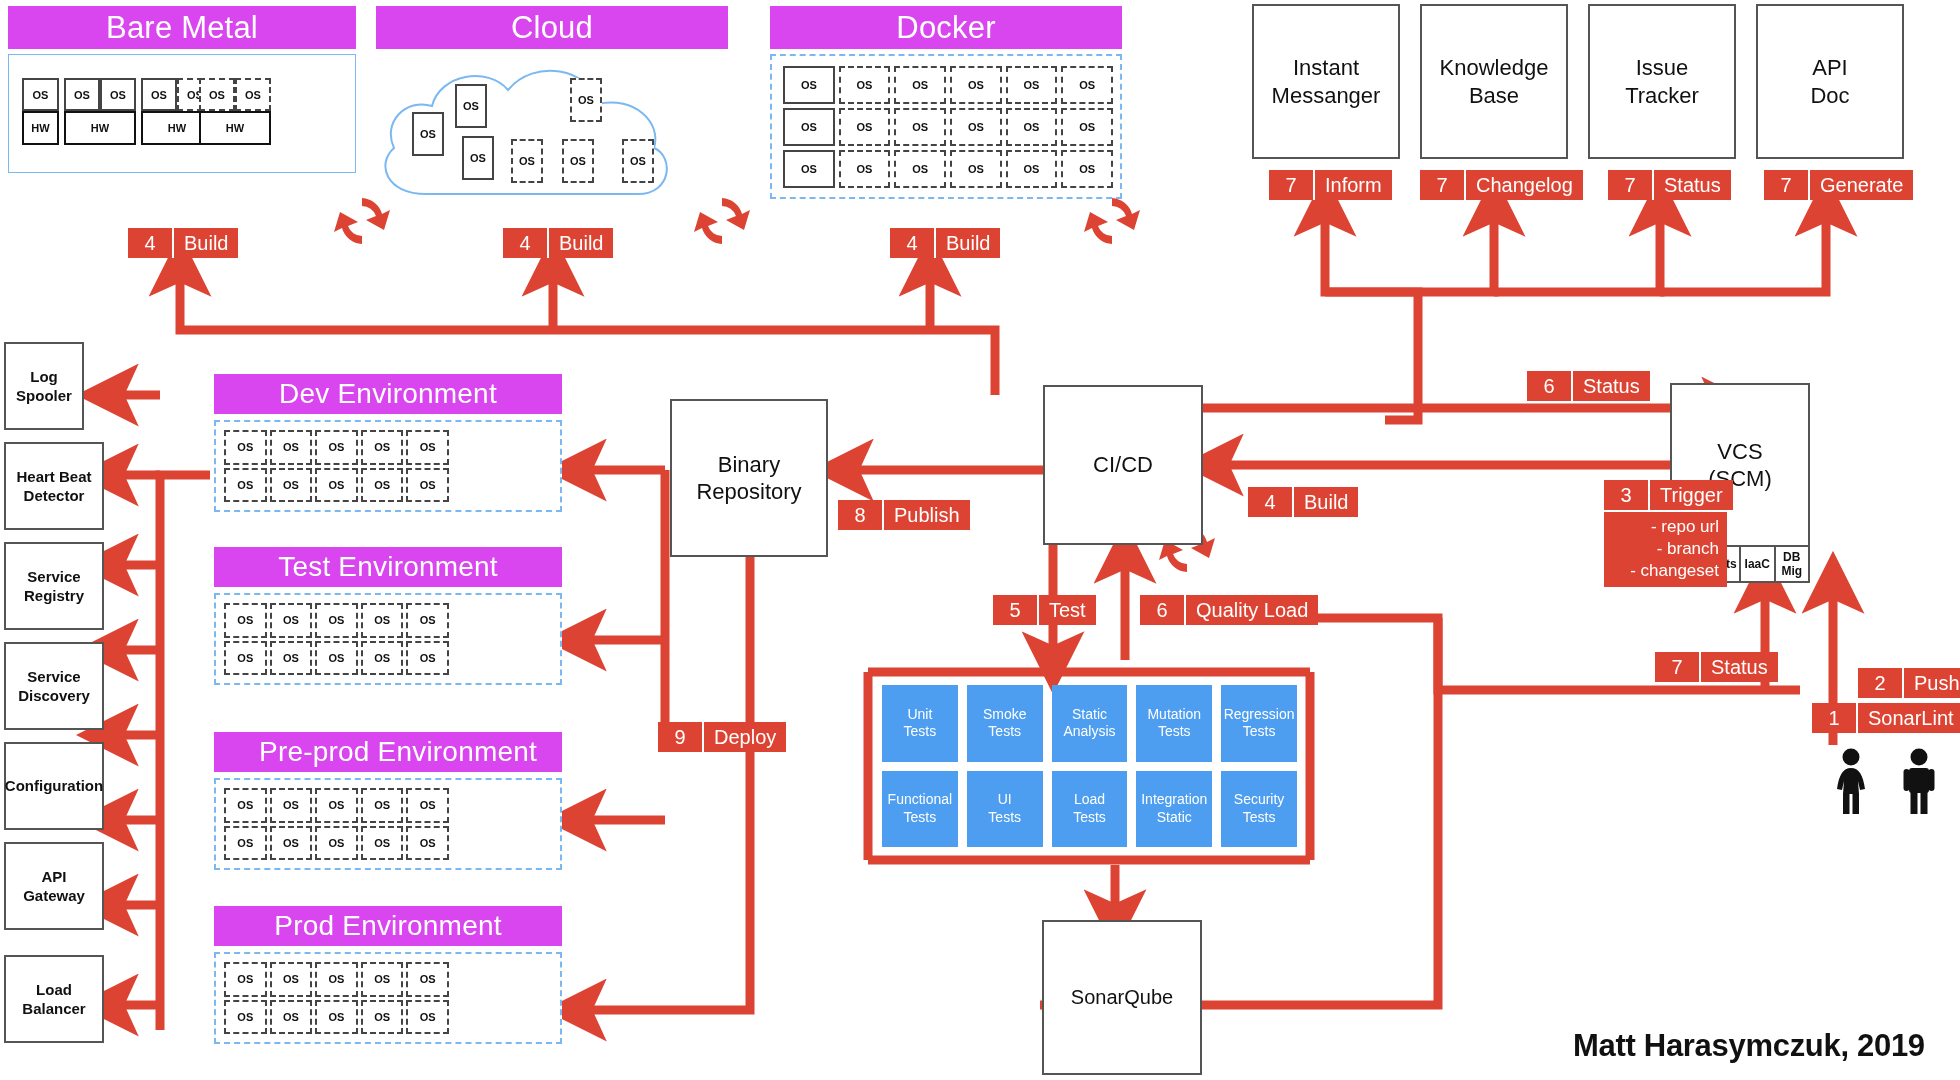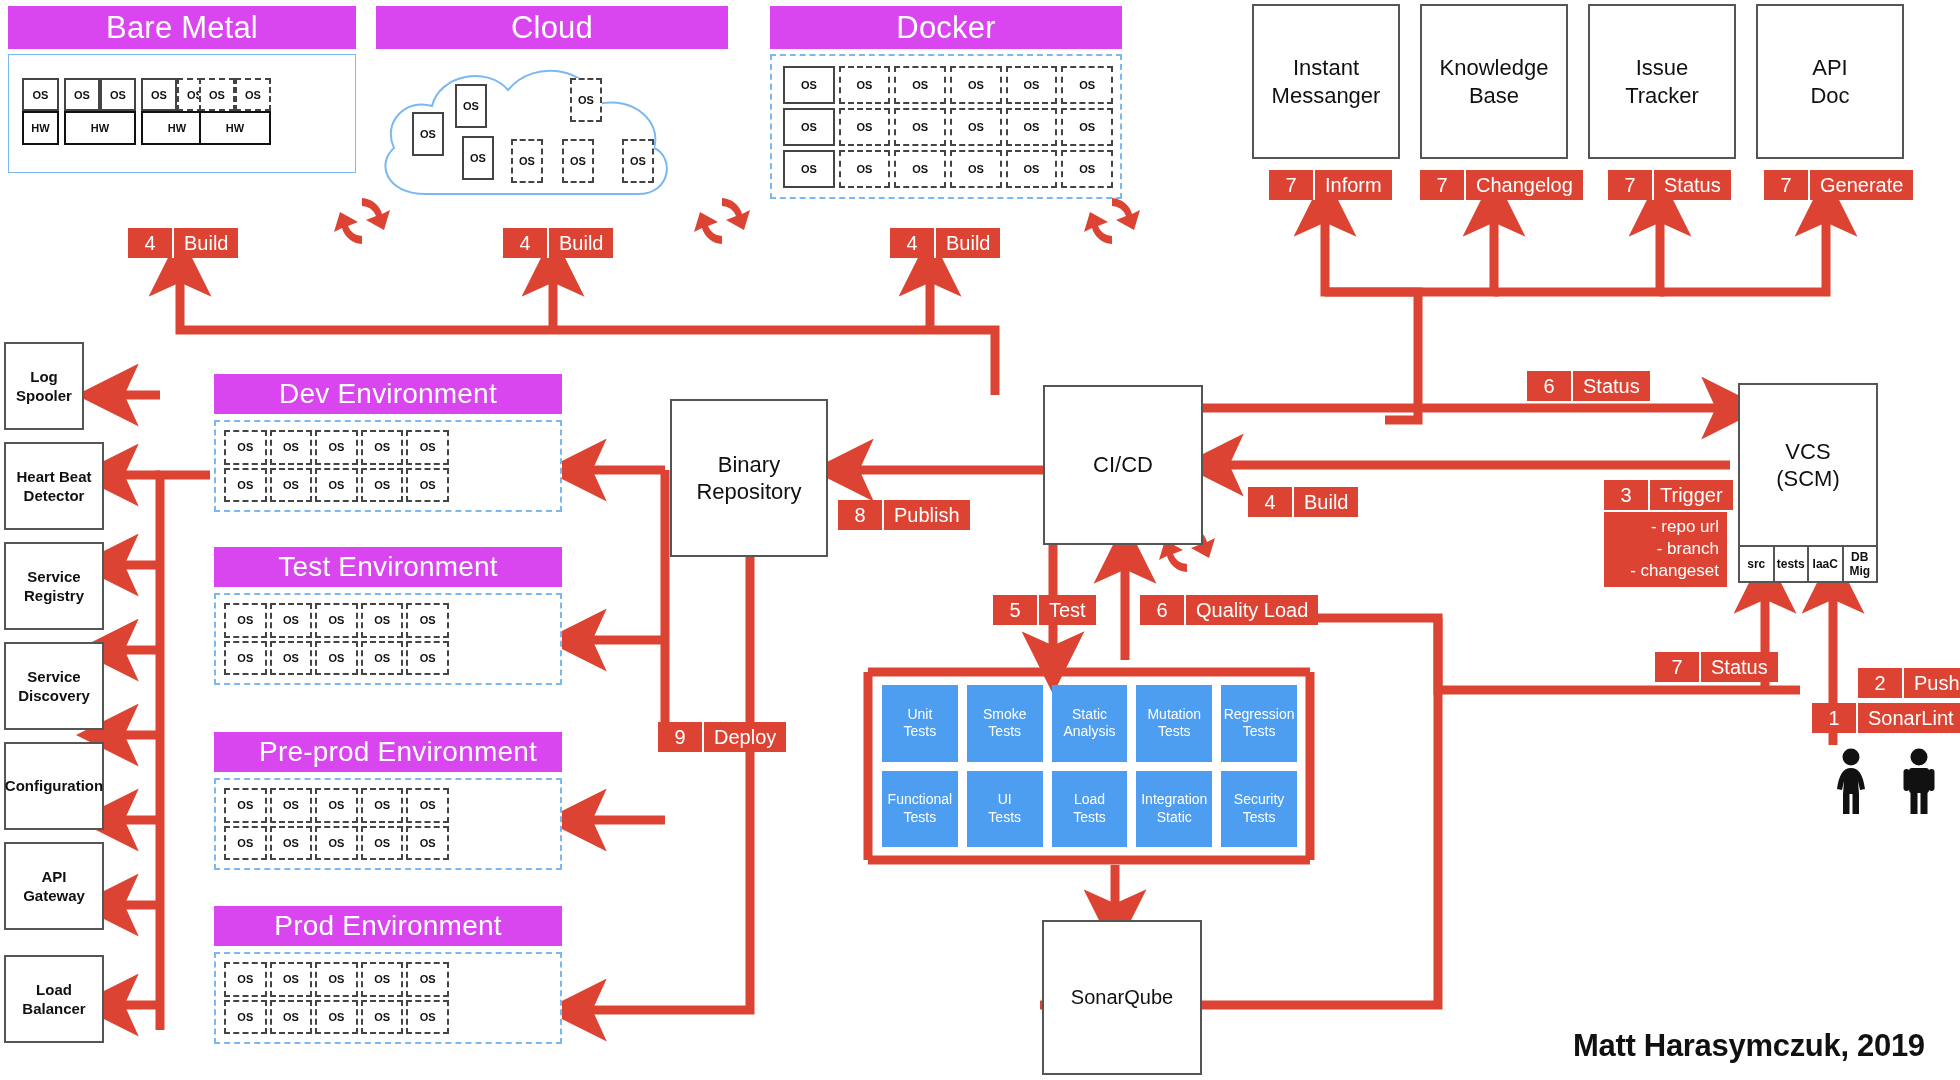--- a/index.html
+++ b/index.html
@@ -404,21 +404,21 @@
 </div>
 <div class="abs tag" style="left:1140px;top:595px;">
   <span class="num" style="white-space: pre-line;">6</span>
   <span class="lbl" style="white-space: pre-line;">Quality Load</span>
 </div>
 <div class="abs tag" style="left:1527px;top:371px;">
   <span class="num" style="white-space: pre-line;">6</span>
   <span class="lbl" style="white-space: pre-line;">Status</span>
 </div>
 
-<div class="abs solidbox" style="left:1738px;top:383px;width:140px;height:200px;">
+<div class="abs solidbox" style="left:1670px;top:383px;width:140px;height:200px;">
   <div style="height:160px;display:flex;align-items:center;justify-content:center;text-align:center;">
     <span style="font-size: 22px; line-height: 1.25; white-space: pre-line;">VCS
 (SCM)</span>
   </div>
   <div style="display:flex;height:36px;border-top:2px solid #555;">
     <div class="vcsCell" style="flex:1;border:0;border-right:2px solid #555;">
         <span style="white-space: pre-line;">src</span>
       </div>
     <div class="vcsCell" style="flex:1;border:0;border-right:2px solid #555;">
         <span style="white-space: pre-line;">tests</span>

